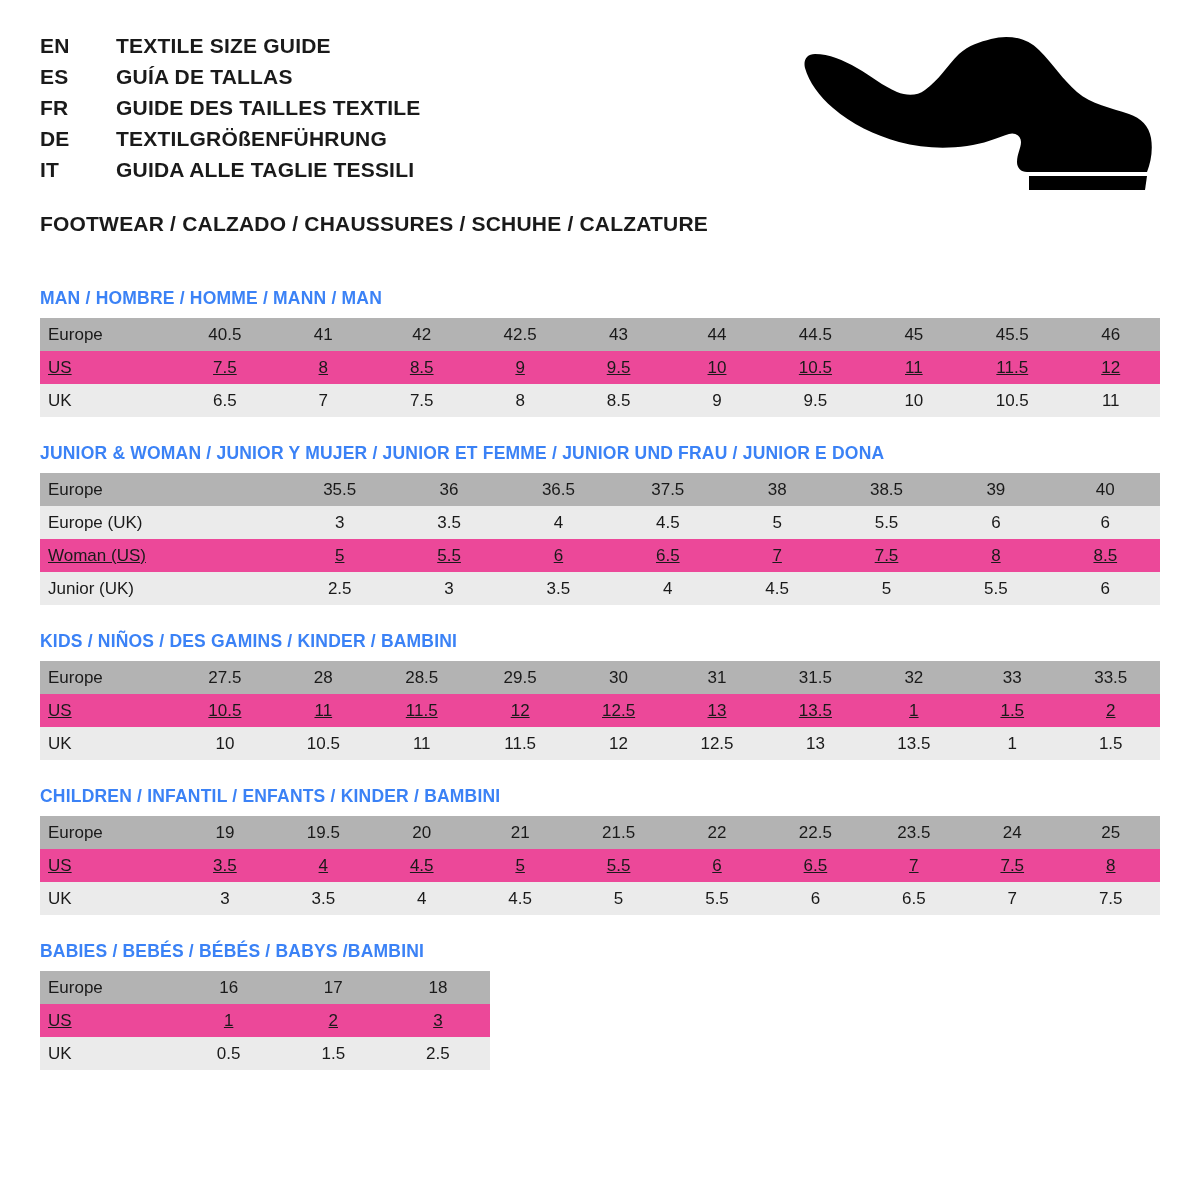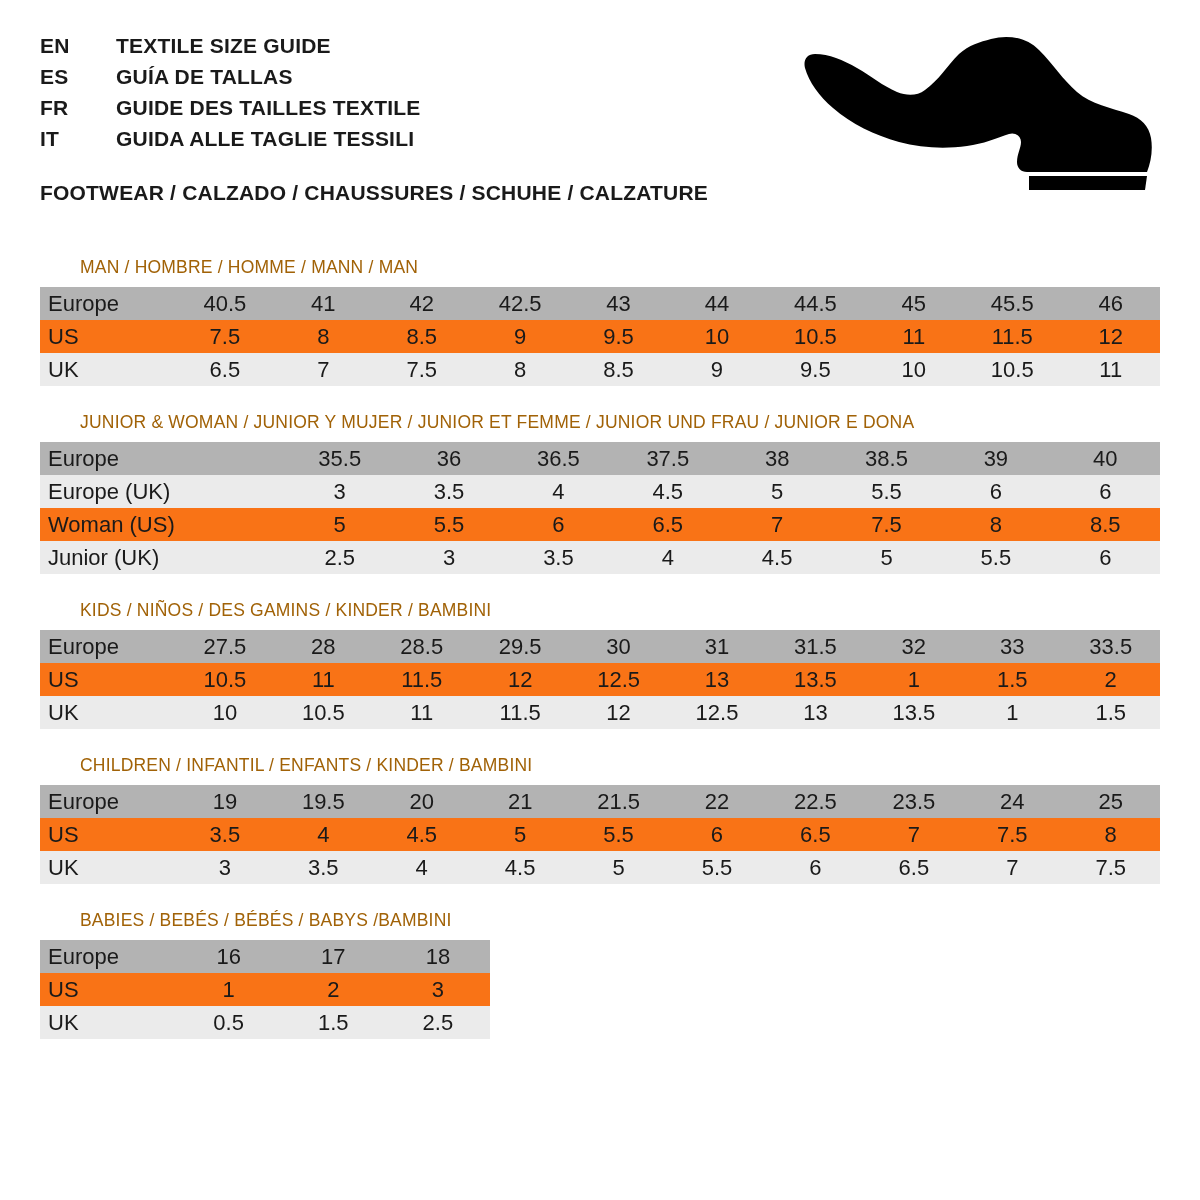--- a/index.html
+++ b/index.html
@@ -67,31 +67,30 @@
   
   .content {
     padding: 0 40px;
     margin-top: 52px;
   }
   .group {
     margin-bottom: 26px;
   }
   .group-title {
     font-size: 17.5px;
-    font-weight: normal;
+    font-weight: bold;
     letter-spacing: 0.2px;
     margin-bottom: 9px;
-    color: #a16207;
-    margin-left: 40px;
+    color: #3b82f6;
   }
   table {
     border-collapse: collapse;
     width: 100%;
     table-layout: fixed;
-    font-size: 22px;
+    font-size: 17px;
   }
   table.babies {
     width: 40.2%;
   }
   td, th {
     padding: 0;
     height: 33px;
     text-align: center;
     font-weight: normal;
     color: #1a1a1a;
@@ -102,41 +101,46 @@
     padding-left: 8px;
     width: 11.4%;
   }
   tr.head td {
     background: #b3b3b3;
   }
   tr.alt td {
     background: #ebebeb;
   }
   tr.plain td {
-    background: #f97316;
+    background: #ec4899;
+    text-decoration: underline;
   }
 </style>
 </head>
 <body>
 
 <div class="page">
 
   <div class="header">
     <ul class="lang-list">
       <li class="lang-row">
         <span class="lang-code">EN</span>
         <span class="lang-text">TEXTILE SIZE GUIDE</span>
       </li>
       <li class="lang-row">
         <span class="lang-code">ES</span>
         <span class="lang-text">GUÍA DE TALLAS</span>
       </li>
       <li class="lang-row">
         <span class="lang-code">FR</span>
         <span class="lang-text">GUIDE DES TAILLES TEXTILE</span>
+      </li>
+      <li class="lang-row">
+        <span class="lang-code">DE</span>
+        <span class="lang-text">TEXTILGRÖßENFÜHRUNG</span>
       </li>
       <li class="lang-row">
         <span class="lang-code">IT</span>
         <span class="lang-text">GUIDA ALLE TAGLIE TESSILI</span>
       </li>
     </ul>
 
     <div class="section-title">FOOTWEAR / CALZADO / CHAUSSURES / SCHUHE / CALZATURE</div>
 
     <div class="shoe-wrap">

